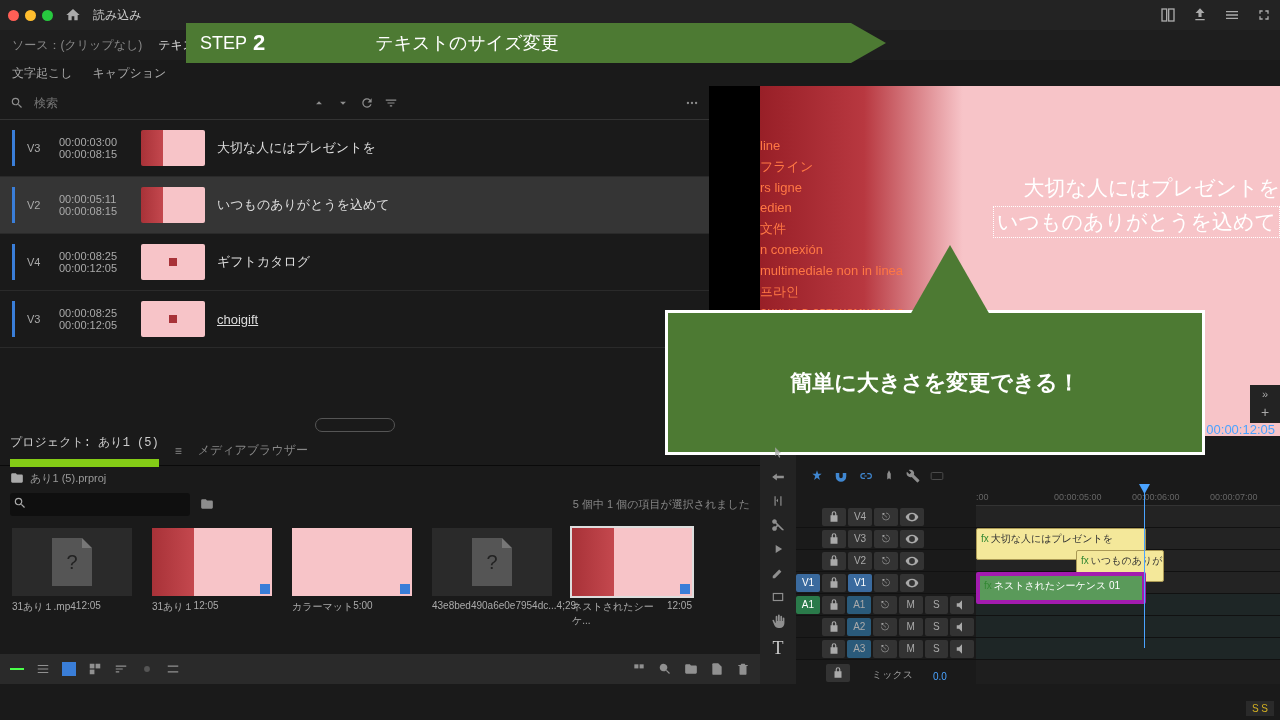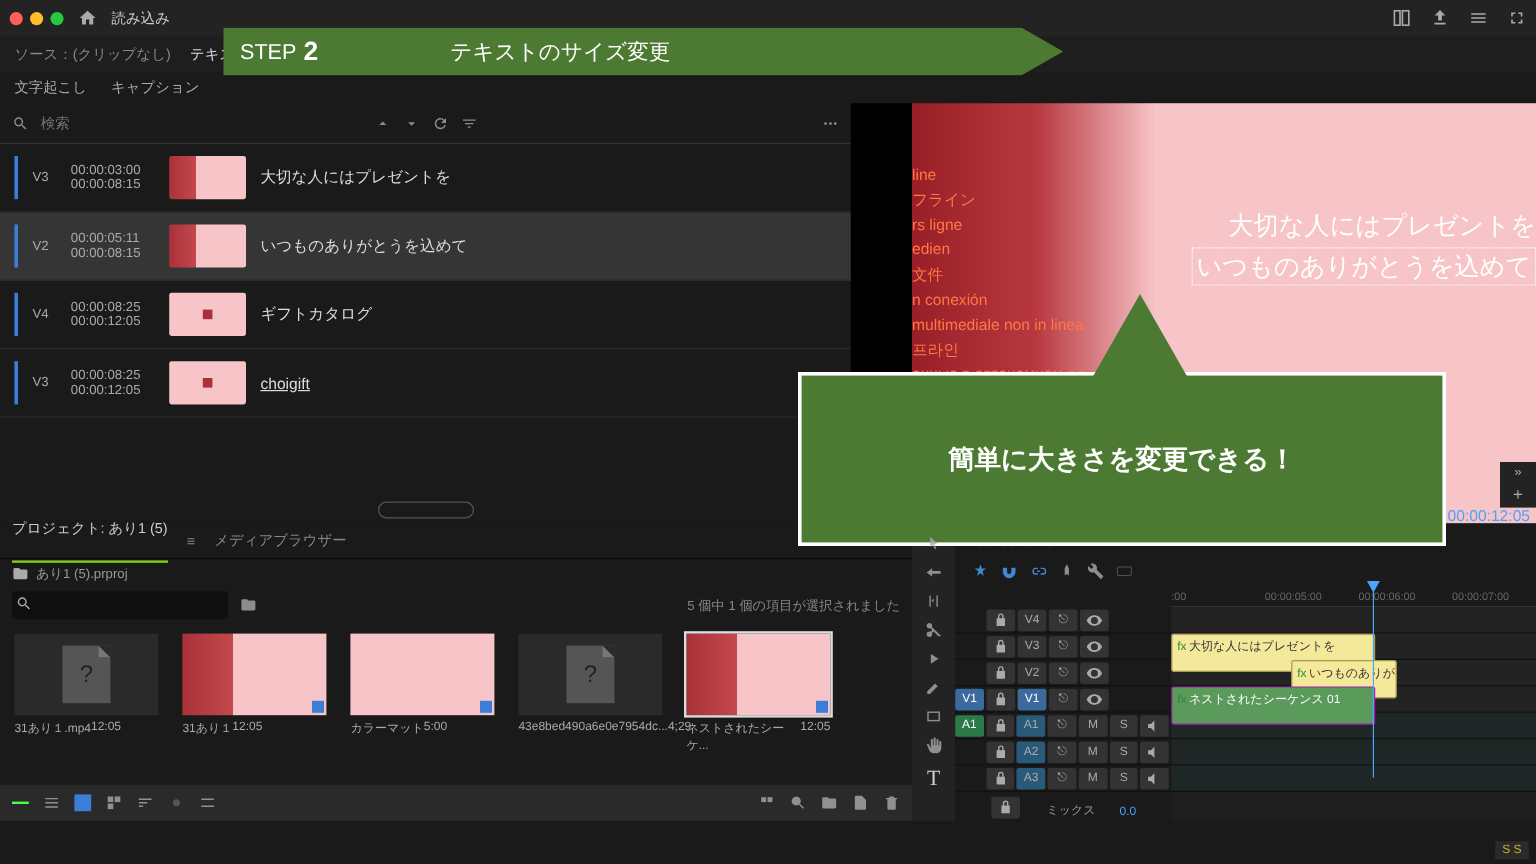--- a/index.html
+++ b/index.html
@@ -34,21 +34,21 @@
 .program-time { position:absolute; bottom:-1px; right:5px; color:#4aa3ff; font-size:13px;}
 .callout { position: absolute; top: 310px; left: 665px; width: 540px; height: 145px; background: #4d7a33; border: 3px solid #fff; display: flex; align-items: center; justify-content: center; flex-direction: column; color: #fff; font-size: 22px; font-weight: bold; line-height: 1.7; }
 .callout-arrow { position: absolute; top: -68px; left: 242px; width: 0; height: 0; border-left: 40px solid transparent; border-right: 40px solid transparent; border-bottom: 70px solid #4d7a33; }
 .callout-arrow-stem { position:absolute; top:-10px; left:262px; width:40px; height:15px; background:#4d7a33;}
 .step-banner { position: absolute; top: 23px; left: 186px; height: 40px; background: #4d7a33; display: flex; align-items: center; padding: 0 28px 0 14px; color: #fff; font-size: 18px; clip-path: polygon(0 0, 95% 0, 100% 50%, 95% 100%, 0 100%); gap: 40px; z-index: 100; width:700px;}
 .step-banner .step-label { font-weight:300;}
 .step-banner .step-num { font-size:22px; font-weight:bold; margin-left:-34px;}
 .bottom-area { display: flex; height: 248px; }
 .project-panel { width: 760px; background: #1a1a1a; display: flex; flex-direction: column; }
 .project-tabs { height: 30px; display: flex; align-items: center; gap: 16px; padding: 0 10px; font-size: 12px; color: #ccc; border-bottom:1px solid #0a0a0a;}
-.project-tabs .active { border-bottom:2px solid #84cc16; padding-bottom:18px;}
+.project-tabs .active { border-bottom:8px solid #84cc16; padding-bottom:8px;font-family:Liberation Mono, monospace;}
 .project-name-row { height: 24px; display: flex; align-items: center; padding: 0 10px; font-size: 11px; color: #999; gap:6px;}
 .project-search-row { height: 28px; display: flex; align-items: center; padding: 0 10px; justify-content: space-between; font-size: 11px; color: #888; }
 .psearch { background: #0f0f0f; border: none; border-radius: 3px; padding: 4px 18px; color:#888; width:180px;}
 .bin-grid { flex: 1; display: flex; gap: 20px; padding: 10px 12px; align-items:flex-start; }
 .bin-item { display: flex; flex-direction: column; align-items: center; gap: 4px; font-size: 10px; color: #aaa; }
 .bin-thumb { width: 120px; height: 68px; background: #2a2a2a; position: relative; display:flex; align-items:center; justify-content:center; }
 .bin-thumb.grad { background: linear-gradient(90deg, #a83238 0%, #c4484e 35%, #f7c4c8 35%, #f7c4c8 100%); }
 .bin-thumb.pink { background: #f7c4c8; }
 .bin-thumb.selected { outline: 2px solid #ddd; }
 .bin-badge { position:absolute; bottom:2px; right:2px; width:10px; height:10px; background:#3a7ed8;}
@@ -66,21 +66,21 @@
 .timeline-ruler span { position:absolute;}
 .playhead { position:absolute; top:0; width:1px; height:160px; background:#4aa3ff; z-index:5;}
 .playhead::before { content:''; position:absolute; top:-4px; left:-5px; width:11px; height:10px; background:#4aa3ff; clip-path: polygon(0 0, 100% 0, 50% 100%);}
 .track-headers { width: 180px; }
 .track-content { flex: 1; position: relative; background:#1e1e1e; }
 .track-row { height: 22px; display: flex; align-items: center; font-size: 10px; color: #aaa; border-bottom:1px solid #111;}
 .track-btn { width: 24px; height: 18px; background: #333; border-radius: 2px; display:flex; align-items:center; justify-content:center; margin-right:2px;}
 .track-btn.v1 { background:#3a6a9e; color:#fff;}
 .clip { position: absolute; height: 32px; border-radius: 2px; font-size: 10px; padding: 3px 4px; overflow:hidden; white-space:nowrap;}
 .clip.text { background: #f4e89a; color: #333; border:1px solid #aa9955;}
-.clip.nested { background: #5a9a5a; color: #fff; border:1px solid #a21caf;}
+.clip.nested { background: #5a9a5a; color: #fff; border:4px solid #a21caf;}
 .mix-row { height:22px; display:flex; align-items:flex-end; font-size:10px; color:#999; padding-left:30px; gap:20px;}
 .sidebar-right { position:absolute; right:0; top:385px; width:30px; height:38px; background:#232323; display:flex; flex-direction:column; align-items:center; justify-content:center; gap:4px;}
 .icon-btn { cursor:pointer; opacity:0.8; }
 svg.mini { width:14px; height:14px; fill:#aaa;}
 .footer-pencil { width:14px; height:2px; background:#4aff4a;}
 </style>
 </head>
 <body>
 
 <div class="topbar">

